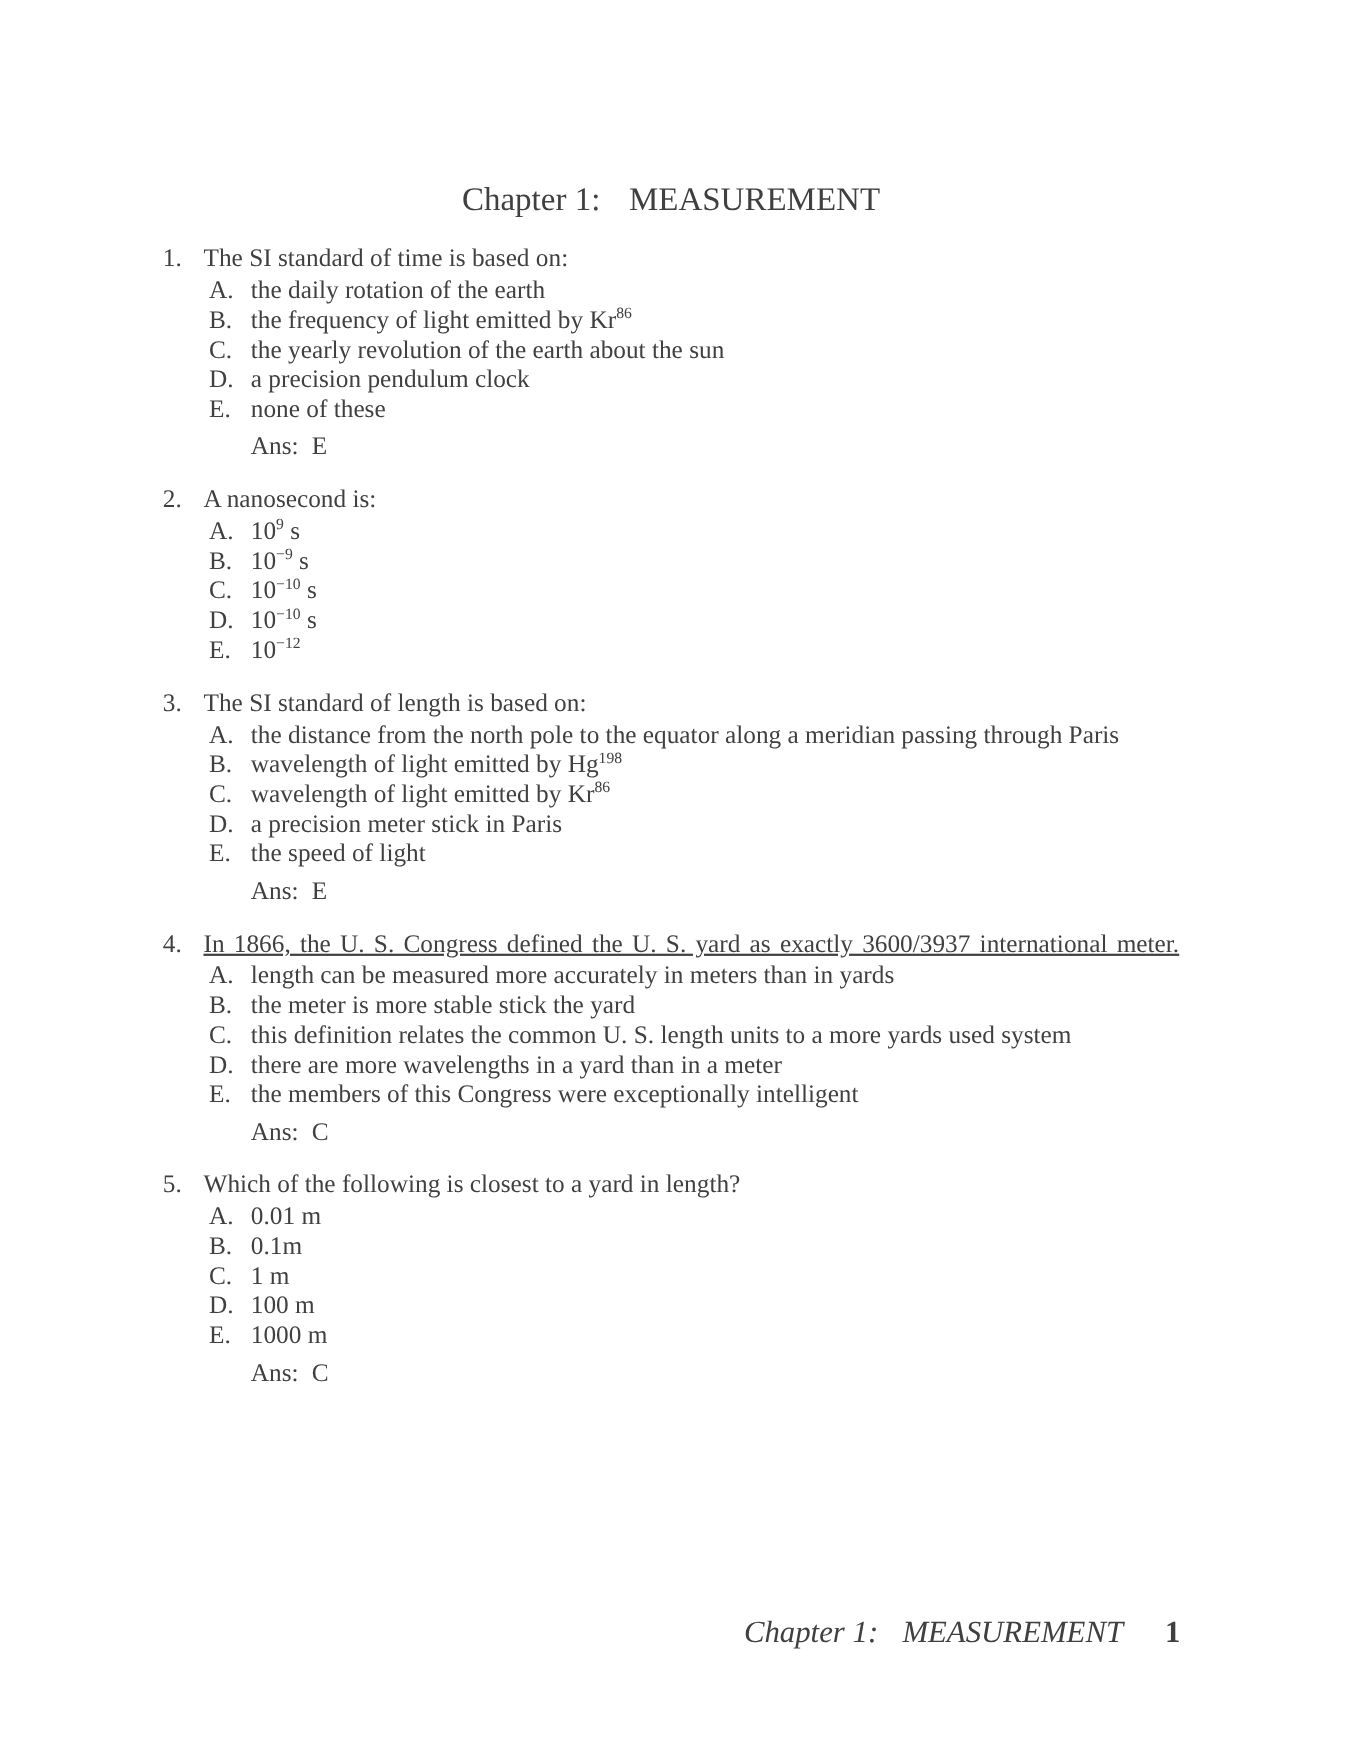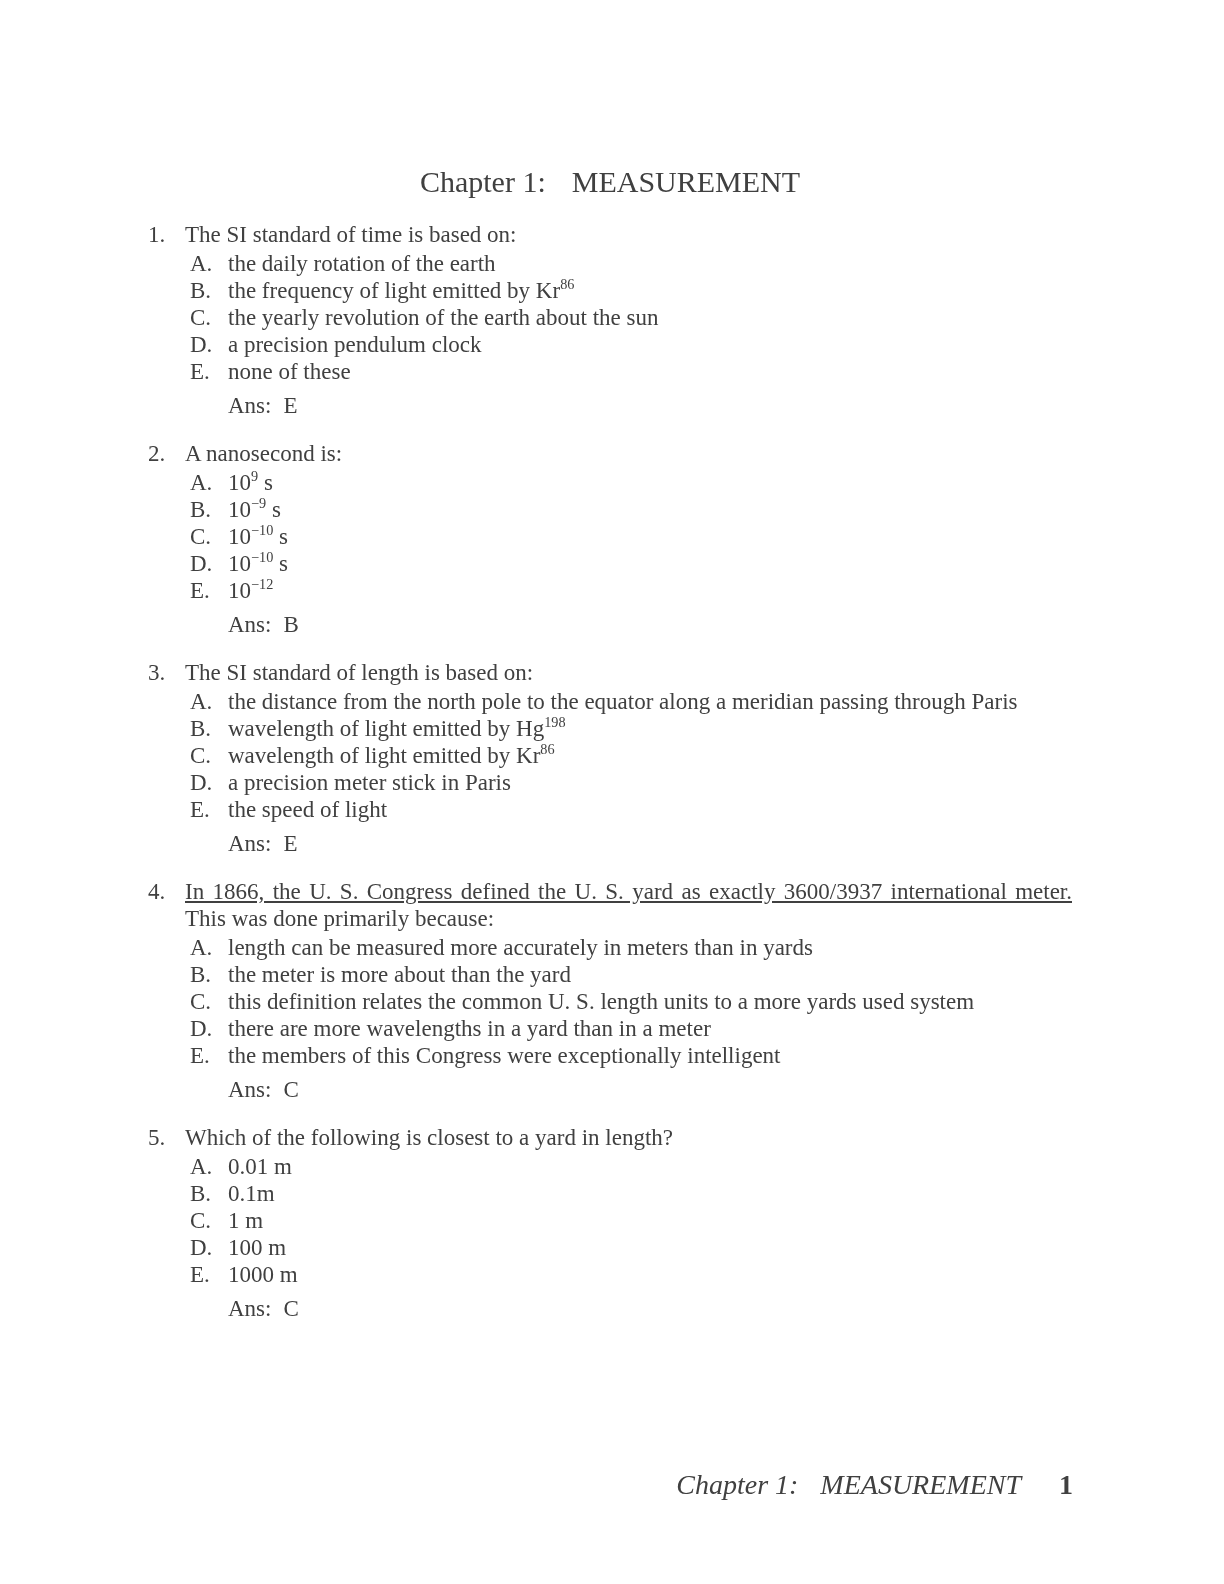--- a/index.html
+++ b/index.html
@@ -100,21 +100,20 @@
           </div>
         <div class="option">
             <span class="opt-letter">D.</span>
             <span class="opt-text"><span>10</span><sup>−10</sup><span> s</span></span>
           </div>
         <div class="option">
             <span class="opt-letter">E.</span>
             <span class="opt-text"><span>10</span><sup>−12</sup><span></span></span>
           </div>
       </div>
-      <div class="answer"><span class="answer-label">Ans:</span><span class="answer-value">B</span></div>
     </div>
 
     <div class="question">
       <div class="q-head">
         <span class="q-num">3.</span>
         <span class="q-body">
           <span class="q-line">The SI standard of length is based on:</span>
         </span>
       </div>
       <div class="options">
@@ -140,31 +139,30 @@
           </div>
       </div>
       <div class="answer"><span class="answer-label">Ans:</span><span class="answer-value">E</span></div>
     </div>
 
     <div class="question">
       <div class="q-head">
         <span class="q-num">4.</span>
         <span class="q-body">
           <span class="q-line stretch">In 1866, the U. S. Congress defined the U. S. yard as exactly 3600/3937 international meter.</span>
-          <span class="q-line">This was done primarily because:</span>
         </span>
       </div>
       <div class="options">
         <div class="option">
             <span class="opt-letter">A.</span>
             <span class="opt-text"><span>length can be measured more accurately in meters than in yards</span><sup></sup><span></span></span>
           </div>
         <div class="option">
             <span class="opt-letter">B.</span>
-            <span class="opt-text"><span>the meter is more about than the yard</span><sup></sup><span></span></span>
+            <span class="opt-text"><span>the meter is more stable stick the yard</span><sup></sup><span></span></span>
           </div>
         <div class="option">
             <span class="opt-letter">C.</span>
             <span class="opt-text"><span>this definition relates the common U. S. length units to a more yards used system</span><sup></sup><span></span></span>
           </div>
         <div class="option">
             <span class="opt-letter">D.</span>
             <span class="opt-text"><span>there are more wavelengths in a yard than in a meter</span><sup></sup><span></span></span>
           </div>
         <div class="option">

